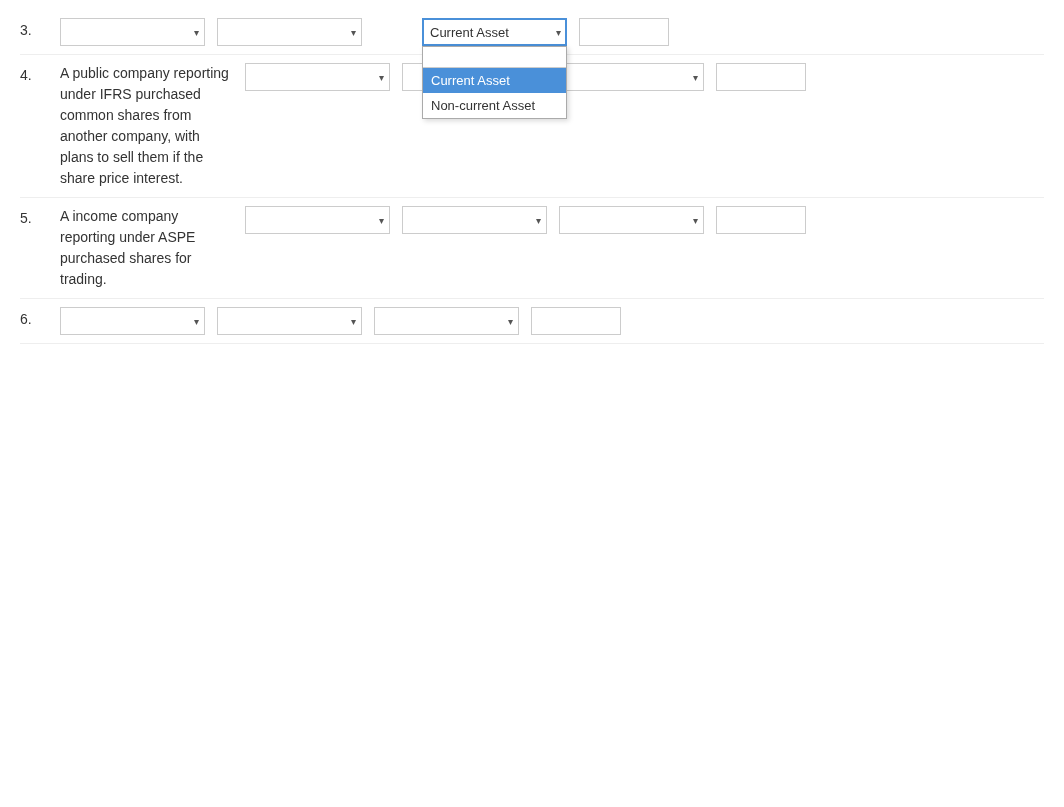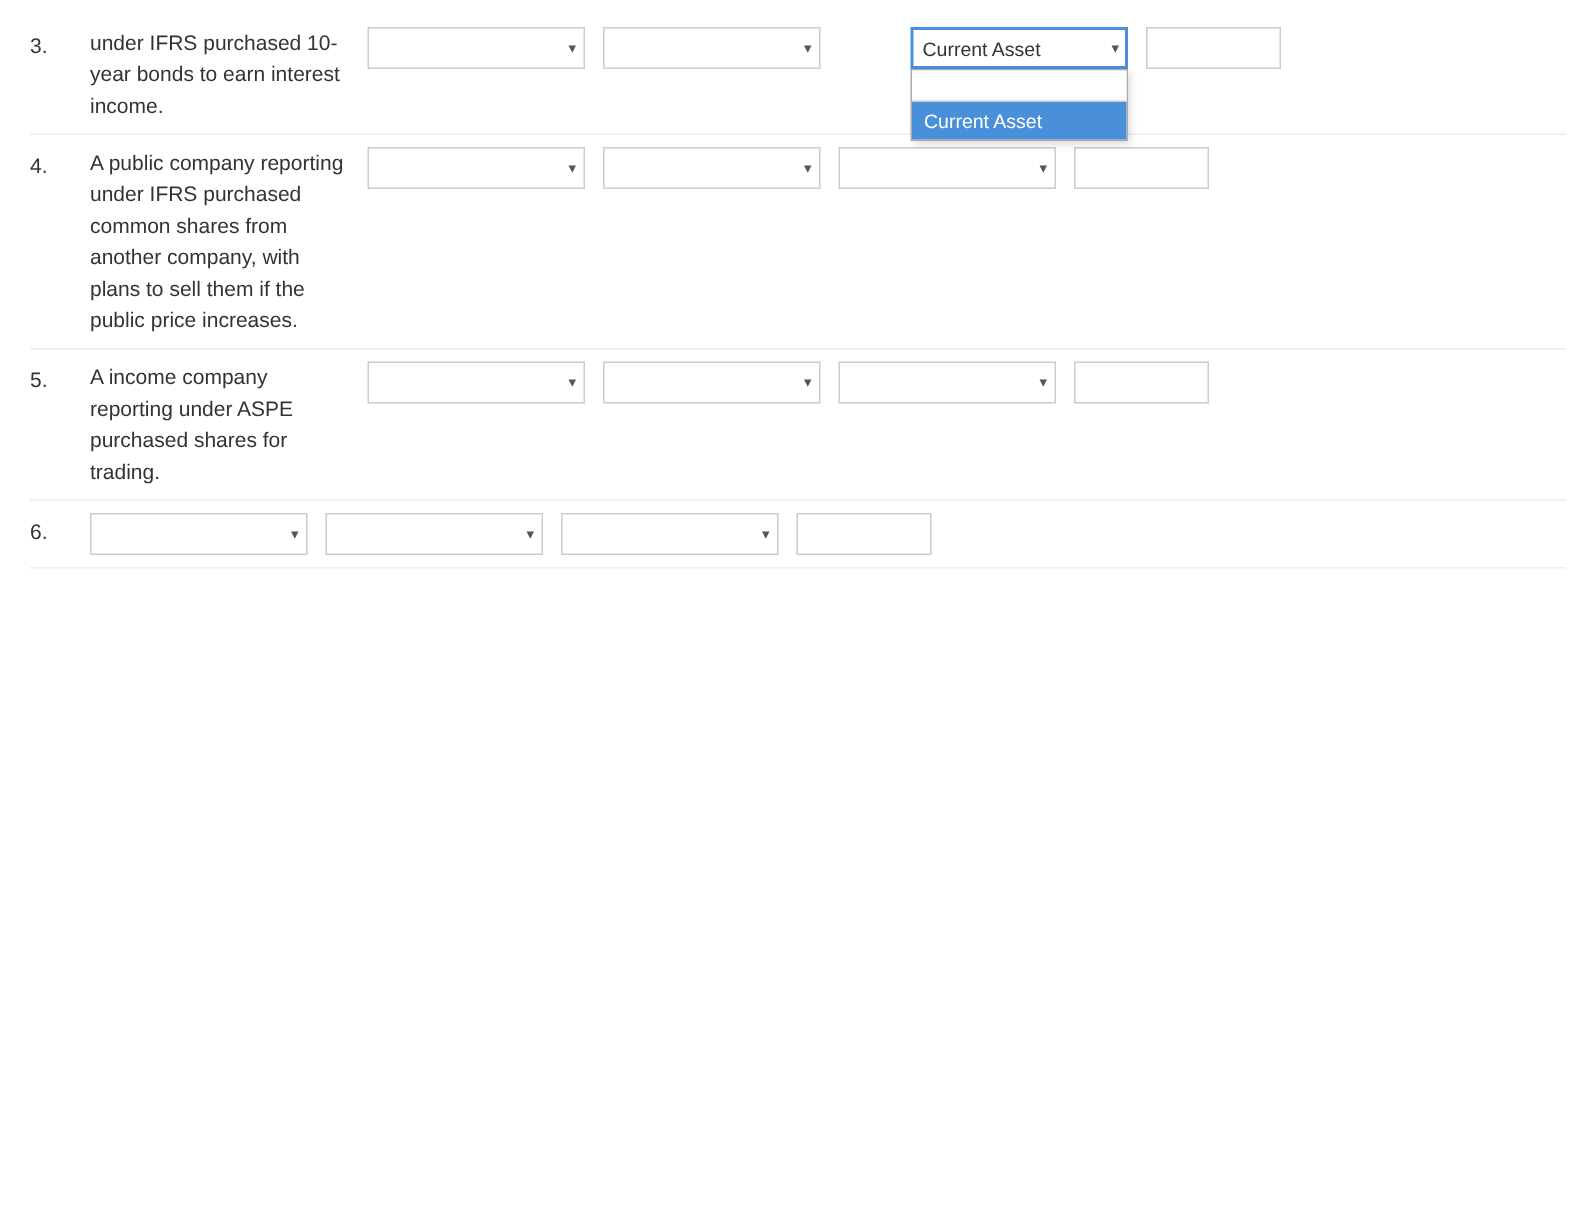--- a/index.html
+++ b/index.html
@@ -142,21 +142,20 @@
       display: block;
     }
   </style>
 </head>
 <body>
 
 <div class="table-container">
 
   <div class="row">
     <div class="row-num">3.</div>
-    <div class="row-text">under IFRS purchased 10-year bonds to earn interest income.</div>
     <div class="row-selects">
 
       <div class="select-wrapper">
         <select>
           <option value=""></option>
         </select>
         <span class="select-arrow">▾</span>
       </div>
 
       <div class="select-wrapper">
@@ -170,31 +169,32 @@
         <select class="dropdown-open">
           <option value=""></option>
           <option value="current" selected="">Current Asset</option>
           <option value="noncurrent">Non-current Asset</option>
         </select>
         <span class="select-arrow">▾</span>
         
         <div class="dropdown-popup">
           <input class="dropdown-search" type="text" value="" style="">
           <div class="option selected">Current Asset</div>
+          <div class="option">Non-current Asset</div>
         </div>
       </div>
 
       <input type="text" class="text-input" value="" style="">
 
     </div>
   </div>
 
   <div class="row">
     <div class="row-num">4.</div>
-    <div class="row-text">A public company reporting under IFRS purchased common shares from another company, with plans to sell them if the public price increases.</div>
+    <div class="row-text">A public company reporting under IFRS purchased common shares from another company, with plans to sell them if the share price interest.</div>
     <div class="row-selects">
 
       <div class="select-wrapper">
         <select>
           <option value=""></option>
         </select>
         <span class="select-arrow">▾</span>
       </div>
 
       <div class="select-wrapper">

